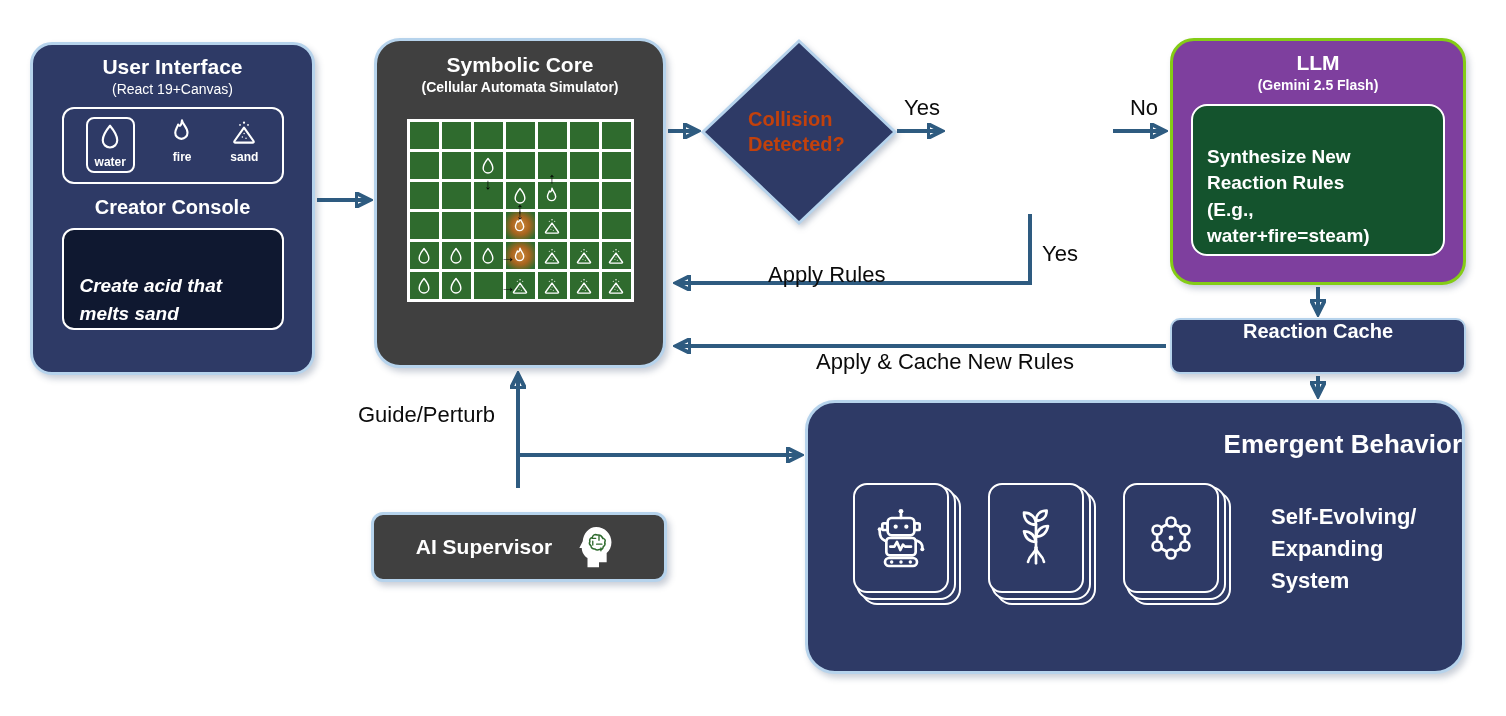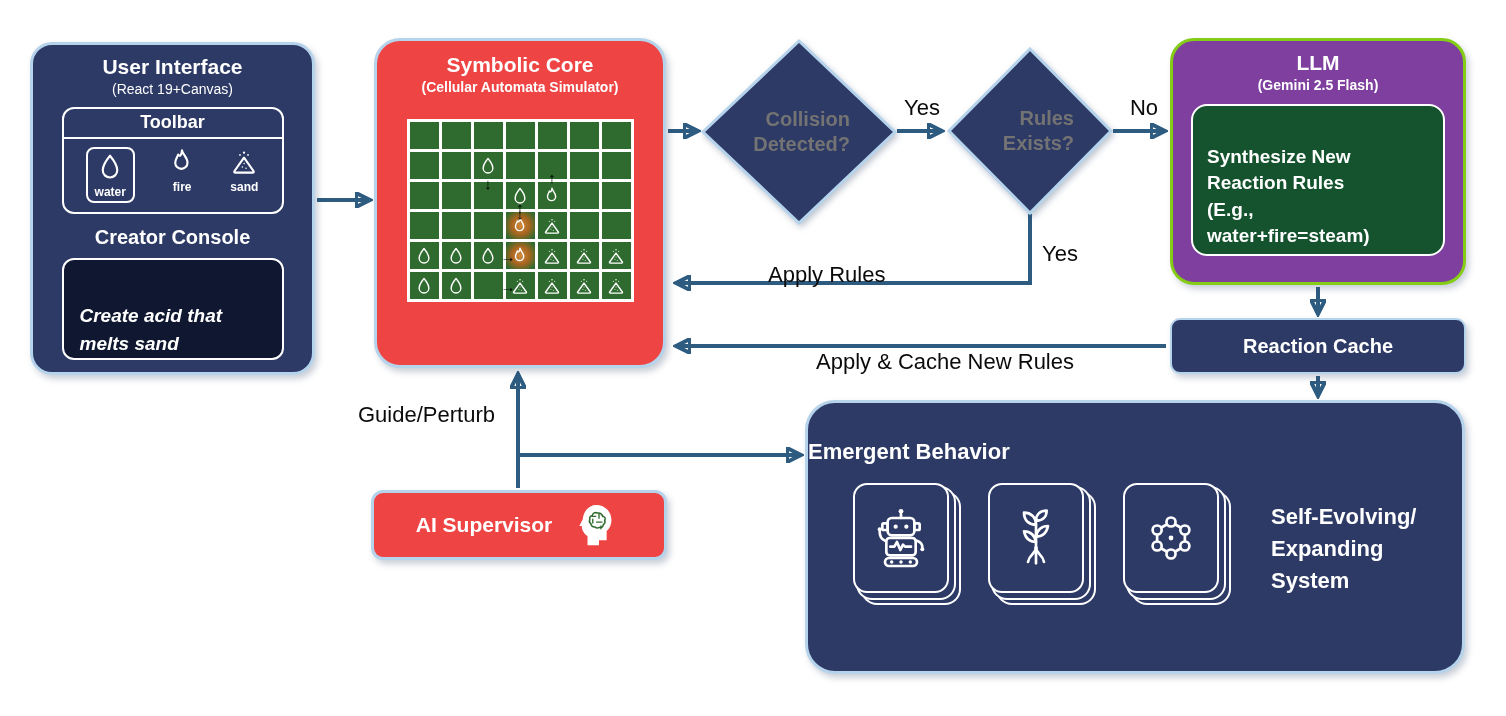--- a/index.html
+++ b/index.html
@@ -10,21 +10,21 @@
 
   
   .edges { position:absolute; left:0; top:0; width:1506px; height:716px; z-index:1; }
   .edges path, .edges line { stroke:#2e5b80; stroke-width:4; fill:none; }
 
   .edge-label { position:absolute; z-index:4; color:#0b0b0b; font-size:22px; line-height:1.15; }
 
   
   .box { position:absolute; z-index:2; color:#fff; box-shadow:3px 4px 6px rgba(45,65,100,.25); }
   .navy   { background:#2e3a66; border:3px solid #b6d3ec; }
-  .green  { background:#ef4444; border:3px solid #b6d3ec; }
+  .green  { background:#404040; border:3px solid #b6d3ec; }
   .purple { background:#7e3f9e; border:3px solid #84cc16; }
   .box h2 { font-size:21px; font-weight:bold; }
   .sub { font-size:14px; margin-top:2px; }
 
   
   .ui { left:30px; top:42px; width:285px; height:333px; border-radius:22px; text-align:center; padding-top:10px; }
   .toolbar { margin:10px auto 0; width:222px; border:2px solid #fff; border-radius:12px; }
   .tb-title { font-size:18px; font-weight:bold; padding:3px 0 4px; border-bottom:2px solid #fff; }
   .tb-row { display:flex; justify-content:space-around; align-items:flex-start; padding:8px 6px 9px; }
   .tool { display:flex; flex-direction:column; align-items:center; gap:3px; font-size:12px; font-weight:bold; cursor:pointer; }
@@ -52,48 +52,48 @@
   .icon svg { width:100%; height:100%; display:block; }
   .icon path { fill:none; stroke:#fff; stroke-width:1.7; stroke-linejoin:round; stroke-linecap:round; }
   .icon .dot { fill:#fff; stroke:none; }
   .tool-icon { width:30px; height:30px; }
 
   
   .diamond { position:absolute; z-index:2; }
   .diamond svg { width:100%; height:100%; display:block; filter:drop-shadow(2px 3px 3px rgba(45,65,100,.3)); }
   .diamond polygon { fill:#2e3a66; stroke:#b6d3ec; stroke-width:3; }
   .d-label { position:absolute; left:0; top:0; right:0; bottom:0; display:flex; align-items:center; justify-content:center;
-             text-align:right; color:#737373; font-weight:bold; font-size:20px; line-height:1.25; }
+             text-align:left; color:#c2410c; font-weight:bold; font-size:20px; line-height:1.25; }
   .d1 { left:700px; top:38px; width:198px; height:188px; }
   .d1 .d-label { padding:0 48px; }
   .d2 { left:946px; top:46px; width:168px; height:170px; }
   .d2 .d-label { padding:0 40px; }
 
   
   .llm { left:1170px; top:38px; width:296px; height:247px; border-radius:24px; text-align:center; padding-top:10px; }
   .llm .sub { font-weight:bold; }
   .llm-inner { margin:11px auto 0; width:254px; height:152px; background:#14532d; border:2.5px solid #fff; border-radius:16px;
                text-align:left; padding:11px 14px; font-size:19px; font-weight:bold; white-space:pre-line; line-height:1.4; }
 
   
   .cache { left:1170px; top:318px; width:296px; height:56px; border-radius:10px; border-width:2.5px;
-           display:flex; align-items:center; justify-content:center; font-size:20px; font-weight:bold; }
+           display:flex; justify-content:center; font-size:20px; font-weight:bold; }
 
   
   .emergent { left:805px; top:400px; width:660px; height:274px; border-radius:30px; }
-  .emergent h2 { text-align:left; font-size:22px; margin-top:36px; }
+  .emergent h2 { text-align:right; font-size:26px; margin-top:26px; }
   .card { position:absolute; width:96px; height:110px; background:#2e3a66; border:2.5px solid #fff; border-radius:14px;
           display:flex; align-items:center; justify-content:center;
           box-shadow:5px 5px 0 0 #2e3a66, 5px 5px 0 2px #fff, 10px 10px 0 0 #2e3a66, 10px 10px 0 2px #fff; }
   .card svg { width:64px; height:64px; display:block; }
   .c1 { left:45px; top:80px; } .c2 { left:180px; top:80px; } .c3 { left:315px; top:80px; }
   .em-caption { position:absolute; left:463px; top:98px; font-size:22px; font-weight:bold; white-space:pre-line; line-height:1.45; }
 
   
-  .supervisor { left:371px; top:490px; width:296px; height:70px; border-radius:12px;
+  .supervisor { left:371px; top:512px; width:296px; height:70px; border-radius:12px;
                 display:flex; align-items:center; justify-content:center; gap:24px; font-size:21px; font-weight:bold; }
   .supervisor svg { width:46px; height:46px; display:block; }
 
   
   .line-art path, .line-art rect, .line-art circle { fill:none; stroke:#fff; stroke-width:2; stroke-linecap:round; stroke-linejoin:round; }
   .line-art .fill { fill:#fff; stroke:none; }
   .line-art .node { fill:#2e3a66; stroke:#fff; stroke-width:2; }
 </style>
 </head>
 <body>
@@ -123,21 +123,20 @@
   <div class="edge-label" style="left:1042px; top:241px;">Yes</div>
   <div class="edge-label" style="left:768px; top:248px; width:170px; margin-top:14px;">Apply Rules</div>
   <div class="edge-label" style="left:775px; top:349px; width:340px; text-align:center;">Apply &amp; Cache New Rules</div>
   <div class="edge-label" style="left:358px; top:402px;">Guide/Perturb</div>
 
   <section class="box navy ui">
     <h2>User Interface</h2>
     <div class="sub">(React 19+Canvas)</div>
 
     <div class="toolbar">
-      <div class="tb-title">Toolbar</div>
       <div class="tb-row">
         <div class="tool selected">
           <span class="icon tool-icon">
               <svg viewBox="0 0 24 24">
                 <path d="M12 3C12 3 6.2 10 6.2 14.6a5.8 5.8 0 0 0 11.6 0C17.8 10 12 3 12 3Z"></path>
               </svg>
             </span>
           <span>water</span>
         </div>
         <div class="tool">
@@ -384,26 +383,20 @@
       </div>
   </section>
 
   <div class="diamond d1">
     <svg viewBox="0 0 198 188" preserveAspectRatio="none">
       <polygon points="99,3 195,94 99,185 3,94"></polygon>
     </svg>
     <div class="d-label">Collision Detected?</div>
   </div>
 
-  <div class="diamond d2">
-    <svg viewBox="0 0 168 170" preserveAspectRatio="none">
-      <polygon points="84,3 165,85 84,167 3,85"></polygon>
-    </svg>
-    <div class="d-label">Rules Exists?</div>
-  </div>
 
   <section class="box purple llm">
     <h2>LLM</h2>
     <div class="sub">(Gemini 2.5 Flash)</div>
     <div class="llm-inner">
       <span style="white-space: pre-line;">Synthesize New
 Reaction Rules
 (E.g.,
 water+fire=steam)</span>
     </div>

